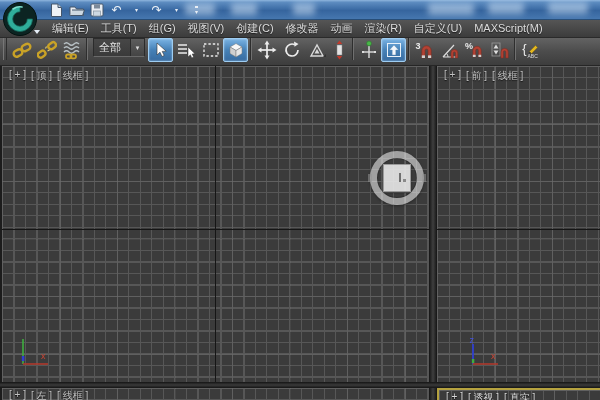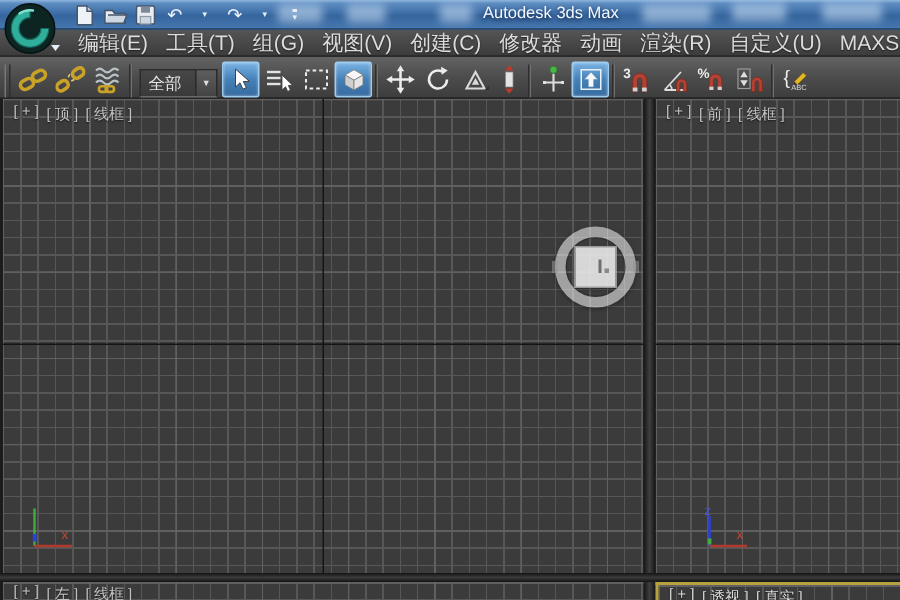--- a/index.html
+++ b/index.html
@@ -22,27 +22,27 @@
   .qat { position:absolute; left:48px; top:1px; height:18px; display:flex; align-items:center; gap:3px; z-index:5; }
   .qat-btn { height:17px; min-width:17px; display:flex; align-items:center; justify-content:center;
     border-radius:2px; color:#eef3f8; font-size:12px; line-height:1; }
   .qat-caret { font-size:6px; color:#e8eef5; width:8px; }
   .ws-caret { display:inline-block; border-top:2px solid #e8eef5; padding-top:1px; font-size:6px; color:#e8eef5; }
 
   
   .menubar { position:absolute; left:0; top:20px; width:600px; height:18px;
     background:linear-gradient(#555 0%, #474747 55%, #3c3c3c 100%);
     border-bottom:1px solid #2a2a2a; display:flex; align-items:center; padding-left:46px; }
-  .menu-item { font-size:14px; color:#dcdcdc; padding:0 6px; line-height:17px; white-space:nowrap;
+  .menu-item { font-size:11px; color:#dcdcdc; padding:0 6px; line-height:17px; white-space:nowrap;
     text-shadow:0 1px 1px rgba(0,0,0,.6); cursor:default; }
 
   
   .toolbar { position:absolute; left:0; top:38px; width:600px; height:28px;
     background:linear-gradient(#636363 0%, #4c4c4c 50%, #3d3d3d 100%);
-    border-bottom:1px solid #262626; display:flex; align-items:flex-end; padding-left:1px; }
+    border-bottom:1px solid #262626; display:flex; align-items:flex-start; padding-left:1px; }
   .tb-handle { width:4px; height:22px; border-left:1px solid #777; border-right:1px solid #2e2e2e; margin:0 2px; }
   .tb-sep { width:2px; height:22px; border-left:1px solid #2e2e2e; border-right:1px solid #707070; margin:0 2px; }
   .tbtn { width:25px; height:24px; display:flex; align-items:center; justify-content:center;
     border:1px solid transparent; border-radius:2px; position:relative; }
   .tbtn.active { background:linear-gradient(#79b2e3, #4581b7 50%, #366ba0 100%);
     border:1px solid #9ecdf2; box-shadow:inset 0 0 2px rgba(255,255,255,.5); }
   .tb-dd { height:19px; display:flex; align-items:center; margin:0 3px;
     background:linear-gradient(#474747,#3a3a3a); border:1px solid #2b2b2b; border-bottom-color:#6a6a6a; }
   .tb-dd .dd-label { font-size:11px; color:#e4e4e4; padding:0 5px; min-width:36px; }
   .tb-dd .dd-caret { width:14px; height:100%; display:flex; align-items:center; justify-content:center;
@@ -88,21 +88,20 @@
     background:rgba(233,233,233,.9); border:1px solid #9a9a9a; box-shadow:0 1px 2px rgba(0,0,0,.3); }
   .busy .mark { position:absolute; left:15px; top:8px; width:2px; height:9px; background:#6f6f6f; }
   .busy .mark2 { position:absolute; left:19px; top:14px; width:3px; height:3px; background:#8a8a8a; }
 </style>
 </head>
 <body>
 
 <div class="window">
 
   <div class="titlebar">
-    <div class="win-title">Autodesk 3ds Max</div>
     <div class="blur-patch" style="left:185px;top:3px;width:30px;"></div>
     <div class="blur-patch" style="left:231px;top:3px;width:26px;"></div>
     <div class="blur-patch" style="left:293px;top:3px;width:22px;"></div>
     <div class="blur-patch" style="left:428px;top:3px;width:46px;"></div>
     <div class="blur-patch" style="left:488px;top:2px;width:36px;"></div>
     <div class="blur-patch" style="left:548px;top:2px;width:40px;"></div>
 
     <div class="qat">
       <div class="qat-btn">
         <svg width="13" height="15" viewBox="0 0 13 15">

